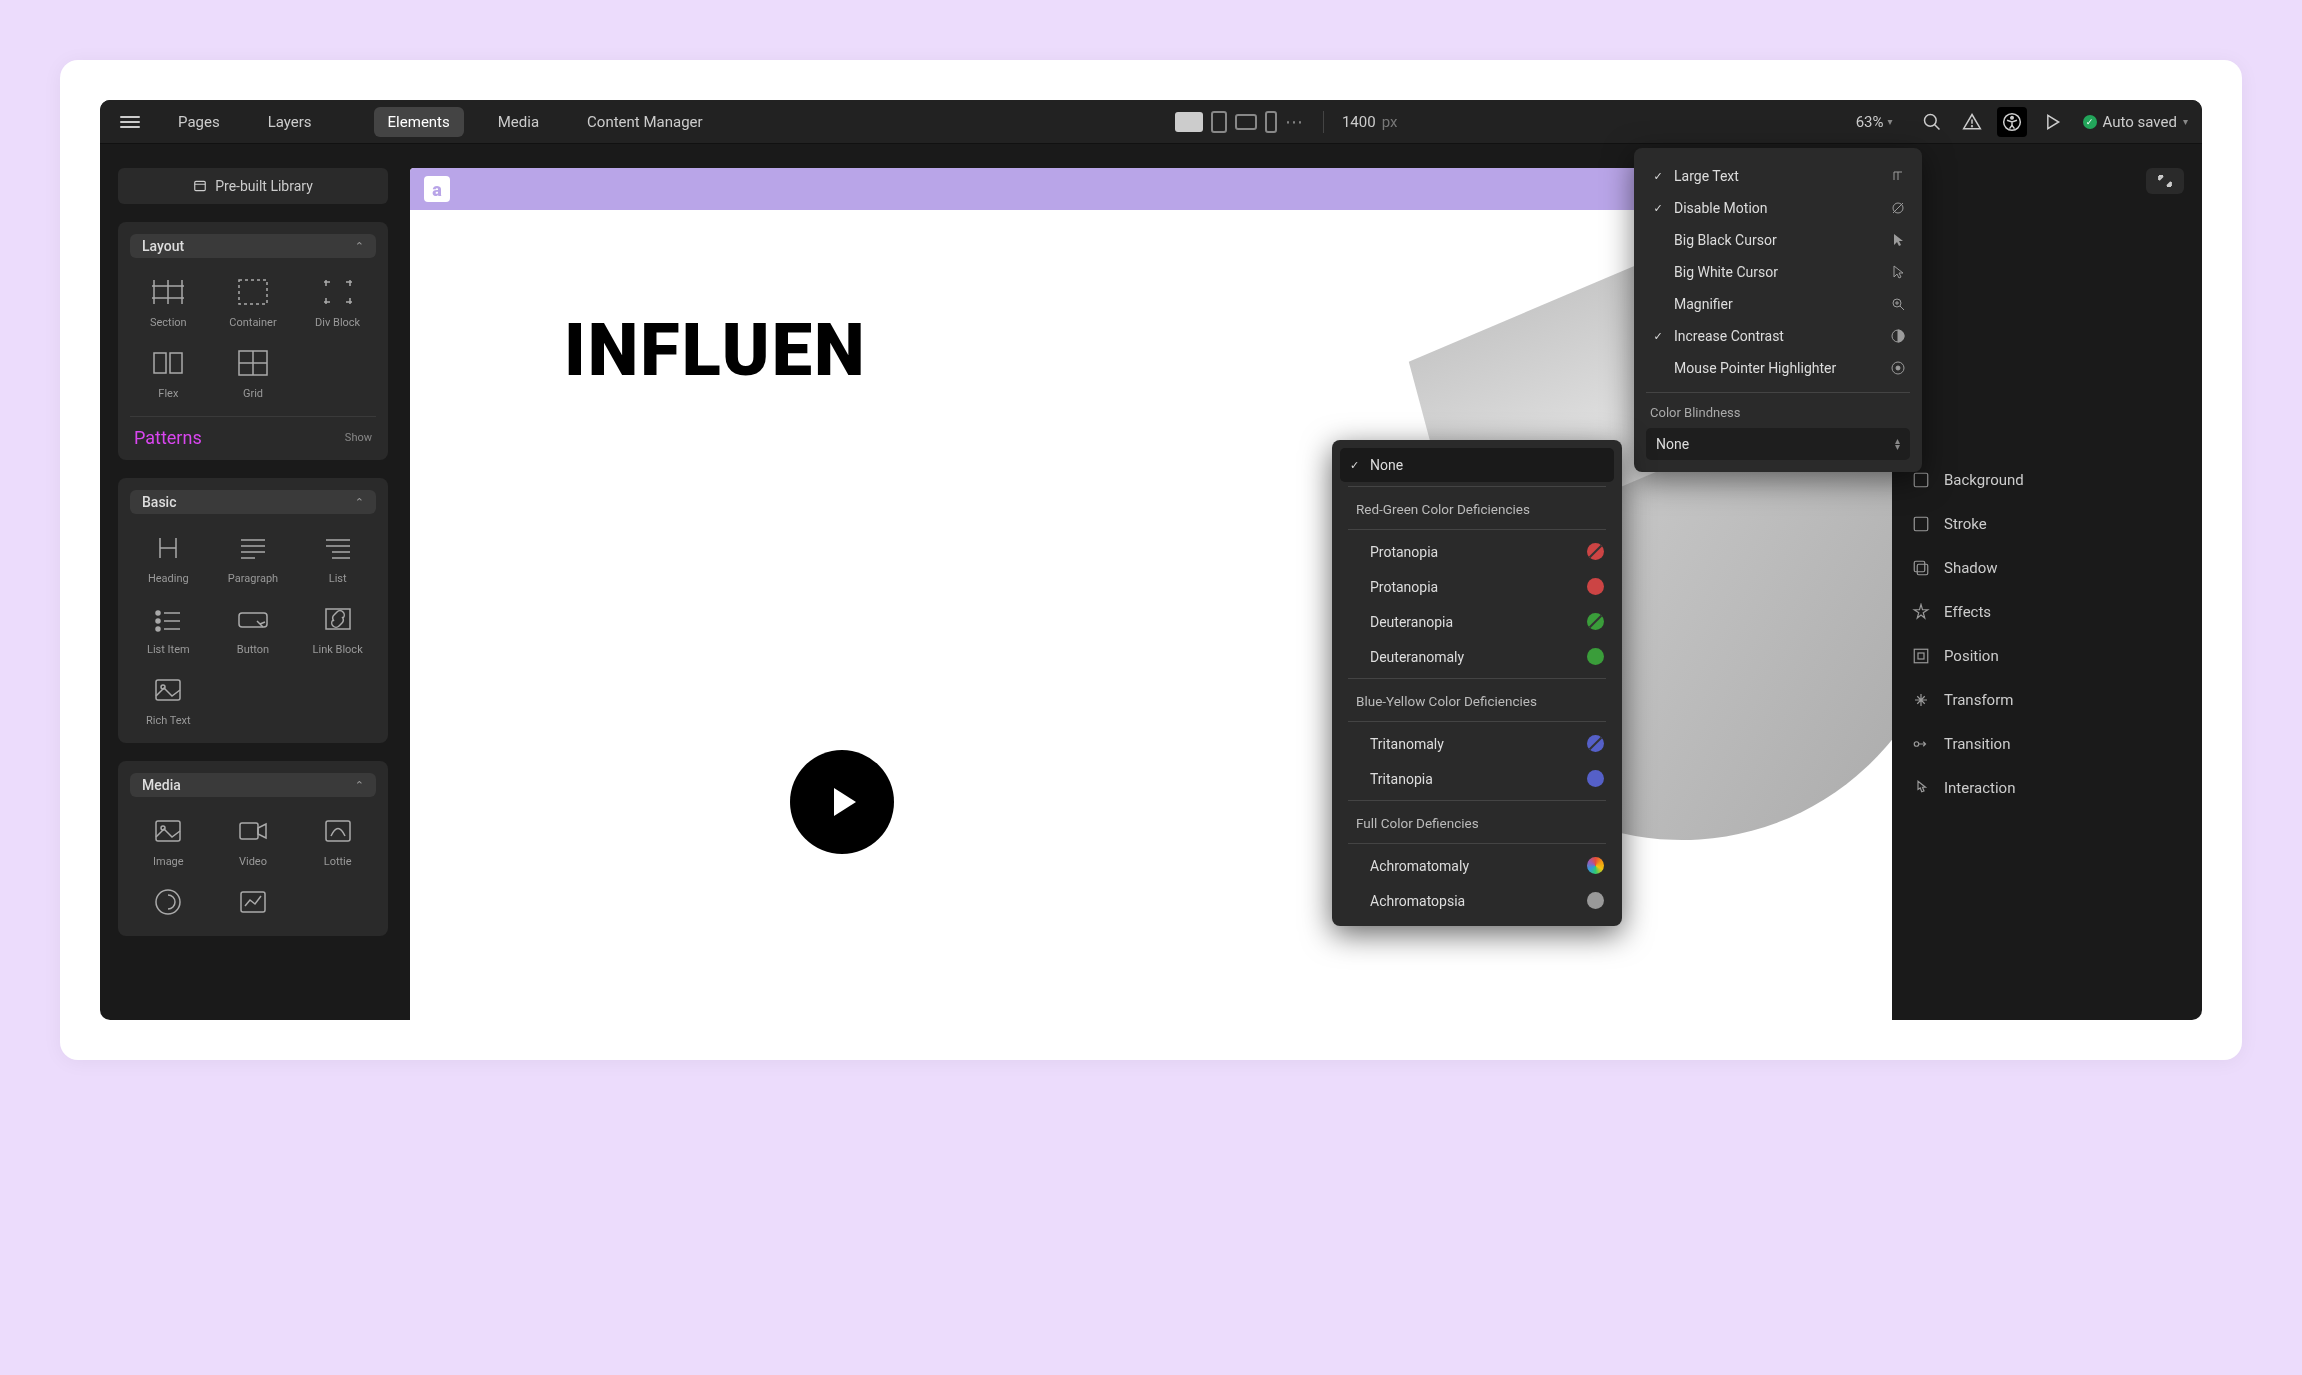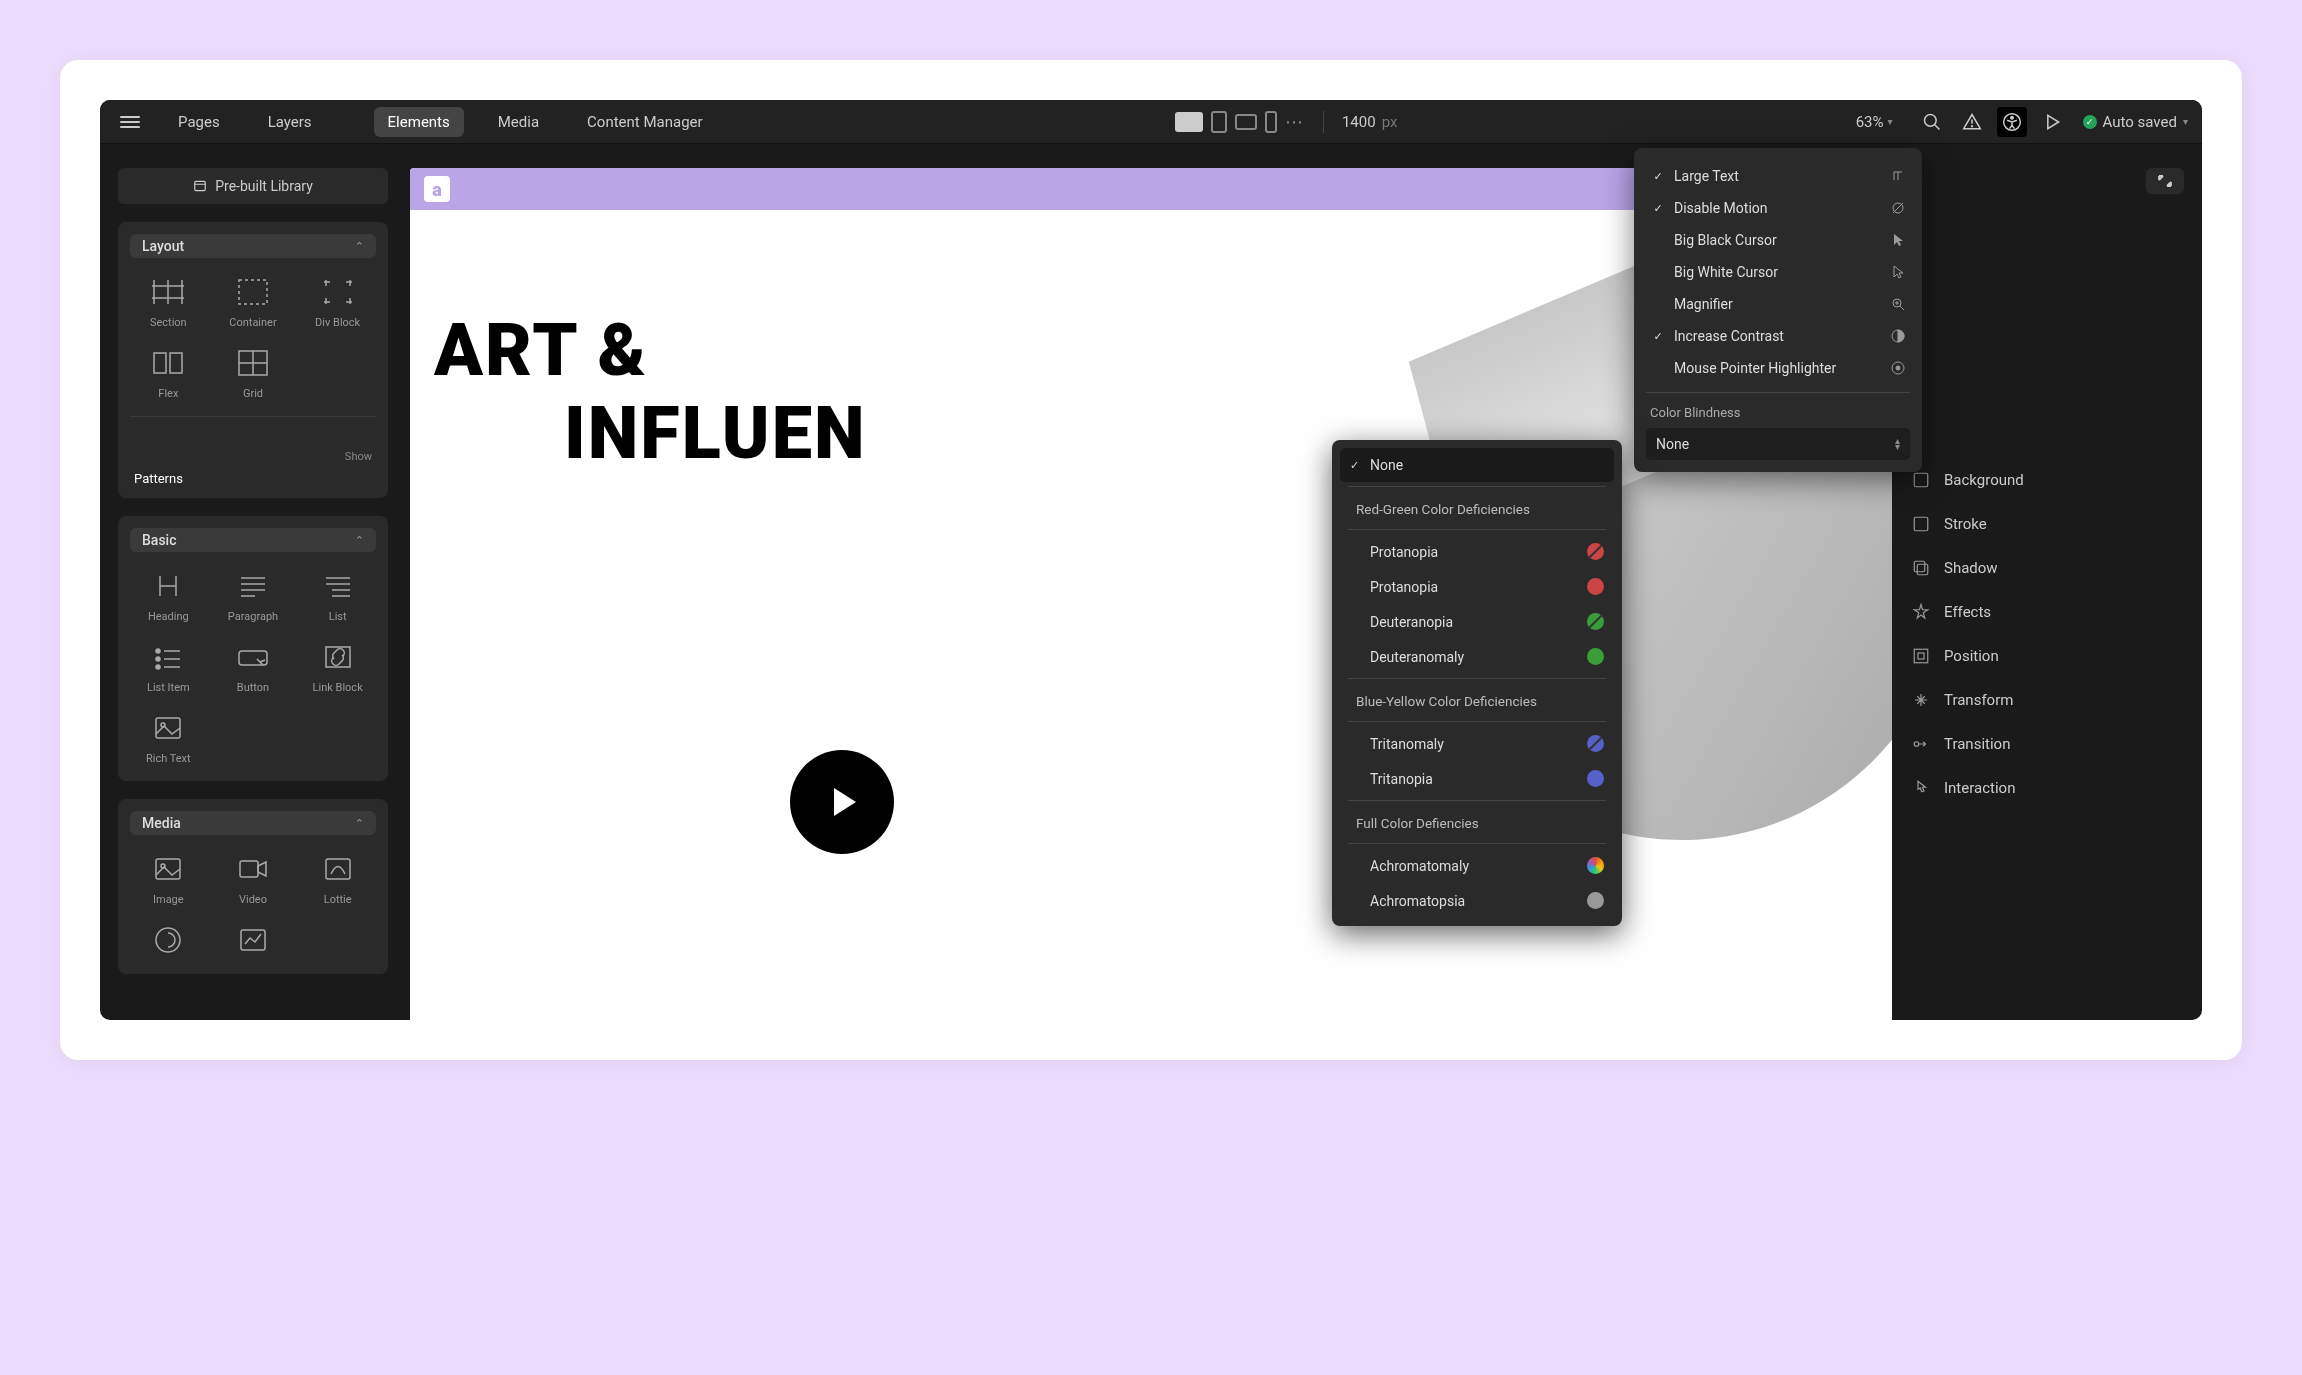--- a/index.html
+++ b/index.html
@@ -39,21 +39,21 @@
 .library-btn { background: #2a2a2a; color: #ccc; padding: 10px; border-radius: 6px; text-align: center; font-size: 14px; display: flex; align-items: center; justify-content: center; gap: 8px; cursor: pointer; }
 .panel-section { background: #2a2a2a; border-radius: 8px; padding: 12px; }
 .section-header { background: #3a3a3a; border-radius: 6px; padding: 4px 12px; display: flex; justify-content: space-between; align-items: center; color: #ddd; font-size: 14px; font-weight: 500; cursor: pointer; margin-bottom: 12px; }
 .section-header .chev { font-size: 11px; color: #999; }
 .element-grid { display: grid; grid-template-columns: repeat(3, 1fr); gap: 8px; }
 .element-item { display: flex; flex-direction: column; align-items: center; gap: 6px; cursor: pointer; padding: 4px; }
 .element-icon { width: 40px; height: 36px; display: flex; align-items: center; justify-content: center; }
 .element-icon svg { stroke: #aaa; fill: none; stroke-width: 1.5; }
 .element-label { color: #999; font-size: 11px; text-align: center; }
 .patterns-row { display: flex; justify-content: space-between; align-items: center; padding: 10px 4px 0; border-top: 1px solid #3a3a3a; margin-top: 12px; }
-.patterns-row span:first-child { color: #ffffff; font-size: 13px; margin-top: 44px; }
+.patterns-row span:first-child { color: #d946ef; font-size: 18px; }
 .patterns-row span:last-child { color: #888; font-size: 11px; cursor: pointer; }
 
 
 .canvas { position: absolute; left: 310px; top: 68px; right: 310px; bottom: 0; background: #f5f5f5; border-radius: 4px 4px 0 0; overflow: hidden; }
 .canvas-header { background: #b9a5e8; height: 42px; display: flex; align-items: center; padding: 0 14px; }
 .canvas-logo { width: 26px; height: 26px; background: #fff; border-radius: 4px; display: flex; align-items: center; justify-content: center; color: #b9a5e8; font-weight: 900; font-size: 18px; }
 .canvas-nav { margin-left: auto; display: flex; gap: 28px; font-size: 12px; color: #333; }
 .canvas-body { position: relative; background: #fff; height: calc(100% - 42px); overflow: hidden; }
 .hero-text { position: absolute; left: 24px; top: 100px; font-family: Georgia, serif; font-weight: 900; font-size: 72px; line-height: 1.15; letter-spacing: 2px; color: #000; }
 .hero-text .line2 { margin-left: 130px; }
@@ -380,21 +380,20 @@
   <div class="canvas-header">
     <div class="canvas-logo">a</div>
     <div class="canvas-nav">
       <span>Home</span>
       <span>About</span>
     </div>
   </div>
   <div class="canvas-body">
     <div class="bg-shape"></div>
     <div class="hero-text">
-      <div>ART &amp;</div>
       <div class="line2">INFLUEN</div>
     </div>
     <div class="play-btn"></div>
   </div>
 </div>
 
 <div class="right-panel">
   <div class="expand-btn">
           <svg width="16" height="14" viewBox="0 0 16 14">
             <path d="M2 6 L6 2 M2 2 L2 6 M2 2 L6 2 M14 8 L10 12 M14 12 L14 8 M14 12 L10 12"></path>

